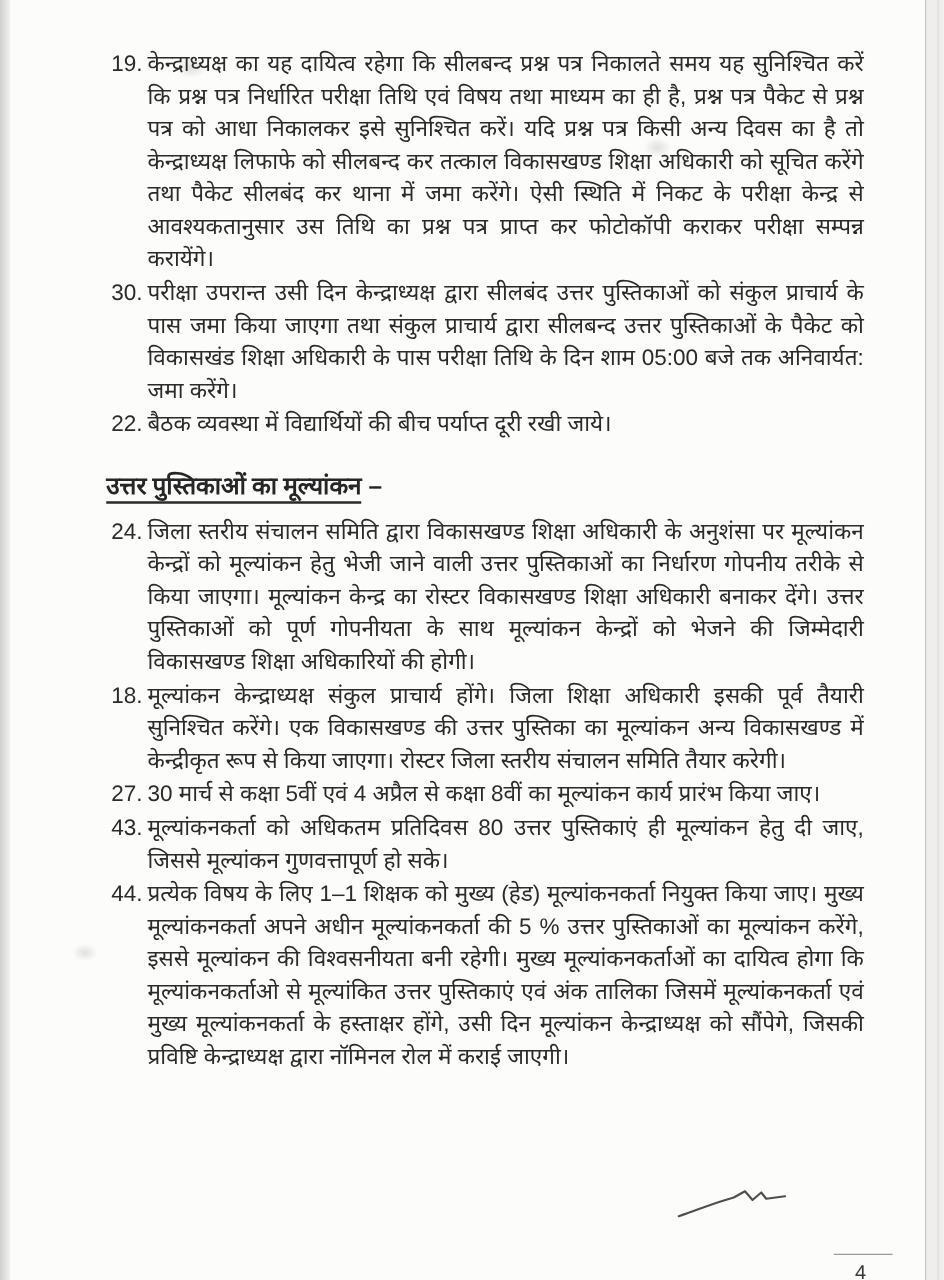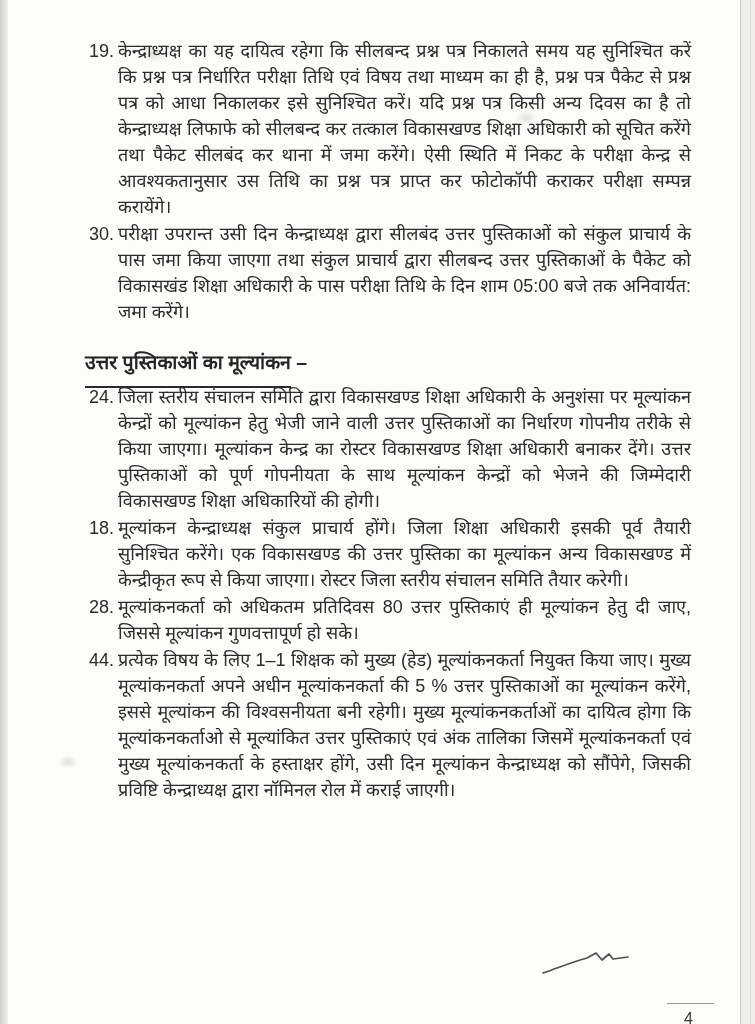--- a/index.html
+++ b/index.html
@@ -73,21 +73,22 @@
   }
   h2.heading {
     margin: 24px 0 9px 0;
     font-size: 19.5px;
     font-weight: bold;
     line-height: 26px;
     color: #262626;
   }
   h2.heading .underlined {
     border-bottom: 2px solid #2a2a2a;
-    padding-bottom: 13px;
+    padding-bottom: 1px;
+    font-family: Liberation Serif, serif;
   }
   .signature {
     position: absolute;
     left: 540px;
     top: 949px;
     width: 92px;
     height: 30px;
   }
   .footer-line {
     position: absolute;
@@ -120,35 +121,43 @@
 
     <ol class="list">
       <li class="item">
         <span class="num">19.</span>
         <span class="txt">केन्द्राध्यक्ष का यह दायित्व रहेगा कि सीलबन्द प्रश्न पत्र निकालते समय यह सुनिश्चित करें कि प्रश्न पत्र निर्धारित परीक्षा तिथि एवं विषय तथा माध्यम का ही है, प्रश्न पत्र पैकेट से प्रश्न पत्र को आधा निकालकर इसे सुनिश्चित करें। यदि प्रश्न पत्र किसी अन्य दिवस का है तो केन्द्राध्यक्ष लिफाफे को सीलबन्द कर तत्काल विकासखण्ड शिक्षा अधिकारी को सूचित करेंगे तथा पैकेट सीलबंद कर थाना में जमा करेंगे। ऐसी स्थिति में निकट के परीक्षा केन्द्र से आवश्यकतानुसार उस तिथि का प्रश्न पत्र प्राप्त कर फोटोकॉपी कराकर परीक्षा सम्पन्न करायेंगे।</span>
       </li>
       <li class="item">
         <span class="num">30.</span>
         <span class="txt">परीक्षा उपरान्त उसी दिन केन्द्राध्यक्ष द्वारा सीलबंद उत्तर पुस्तिकाओं को संकुल प्राचार्य के पास जमा किया जाएगा तथा संकुल प्राचार्य द्वारा सीलबन्द उत्तर पुस्तिकाओं के पैकेट को विकासखंड शिक्षा अधिकारी के पास परीक्षा तिथि के दिन शाम 05:00 बजे तक अनिवार्यत: जमा करेंगे।</span>
       </li>
+      <li class="item">
+        <span class="num">22.</span>
+        <span class="txt">बैठक व्यवस्था में विद्यार्थियों की बीच पर्याप्त दूरी रखी जाये।</span>
+      </li>
     </ol>
 
     <h2 class="heading"><span class="underlined">उत्तर पुस्तिकाओं का मूल्यांकन</span> <span>–</span></h2>
 
     <ol class="list">
       <li class="item">
         <span class="num">24.</span>
         <span class="txt">जिला स्तरीय संचालन समिति द्वारा विकासखण्ड शिक्षा अधिकारी के अनुशंसा पर मूल्यांकन केन्द्रों को मूल्यांकन हेतु भेजी जाने वाली उत्तर पुस्तिकाओं का निर्धारण गोपनीय तरीके से किया जाएगा। मूल्यांकन केन्द्र का रोस्टर विकासखण्ड शिक्षा अधिकारी बनाकर देंगे। उत्तर पुस्तिकाओं को पूर्ण गोपनीयता के साथ मूल्यांकन केन्द्रों को भेजने की जिम्मेदारी विकासखण्ड शिक्षा अधिकारियों की होगी।</span>
       </li>
       <li class="item">
         <span class="num">18.</span>
         <span class="txt">मूल्यांकन केन्द्राध्यक्ष संकुल प्राचार्य होंगे। जिला शिक्षा अधिकारी इसकी पूर्व तैयारी सुनिश्चित करेंगे। एक विकासखण्ड की उत्तर पुस्तिका का मूल्यांकन अन्य विकासखण्ड में केन्द्रीकृत रूप से किया जाएगा। रोस्टर जिला स्तरीय संचालन समिति तैयार करेगी।</span>
       </li>
       <li class="item">
-        <span class="num">28.</span>
+        <span class="num">27.</span>
+        <span class="txt">30 मार्च से कक्षा 5वीं एवं 4 अप्रैल से कक्षा 8वीं का मूल्यांकन कार्य प्रारंभ किया जाए।</span>
+      </li>
+      <li class="item">
+        <span class="num">43.</span>
         <span class="txt">मूल्यांकनकर्ता को अधिकतम प्रतिदिवस 80 उत्तर पुस्तिकाएं ही मूल्यांकन हेतु दी जाए, जिससे मूल्यांकन गुणवत्तापूर्ण हो सके।</span>
       </li>
       <li class="item">
         <span class="num">44.</span>
         <span class="txt">प्रत्येक विषय के लिए 1–1 शिक्षक को मुख्य (हेड) मूल्यांकनकर्ता नियुक्त किया जाए। मुख्य मूल्यांकनकर्ता अपने अधीन मूल्यांकनकर्ता की 5 % उत्तर पुस्तिकाओं का मूल्यांकन करेंगे, इससे मूल्यांकन की विश्वसनीयता बनी रहेगी। मुख्य मूल्यांकनकर्ताओं का दायित्व होगा कि मूल्यांकनकर्ताओ से मूल्यांकित उत्तर पुस्तिकाएं एवं अंक तालिका जिसमें मूल्यांकनकर्ता एवं मुख्य मूल्यांकनकर्ता के हस्ताक्षर होंगे, उसी दिन मूल्यांकन केन्द्राध्यक्ष को सौंपेगे, जिसकी प्रविष्टि केन्द्राध्यक्ष द्वारा नॉमिनल रोल में कराई जाएगी।</span>
       </li>
     </ol>
 
   </div>
 

